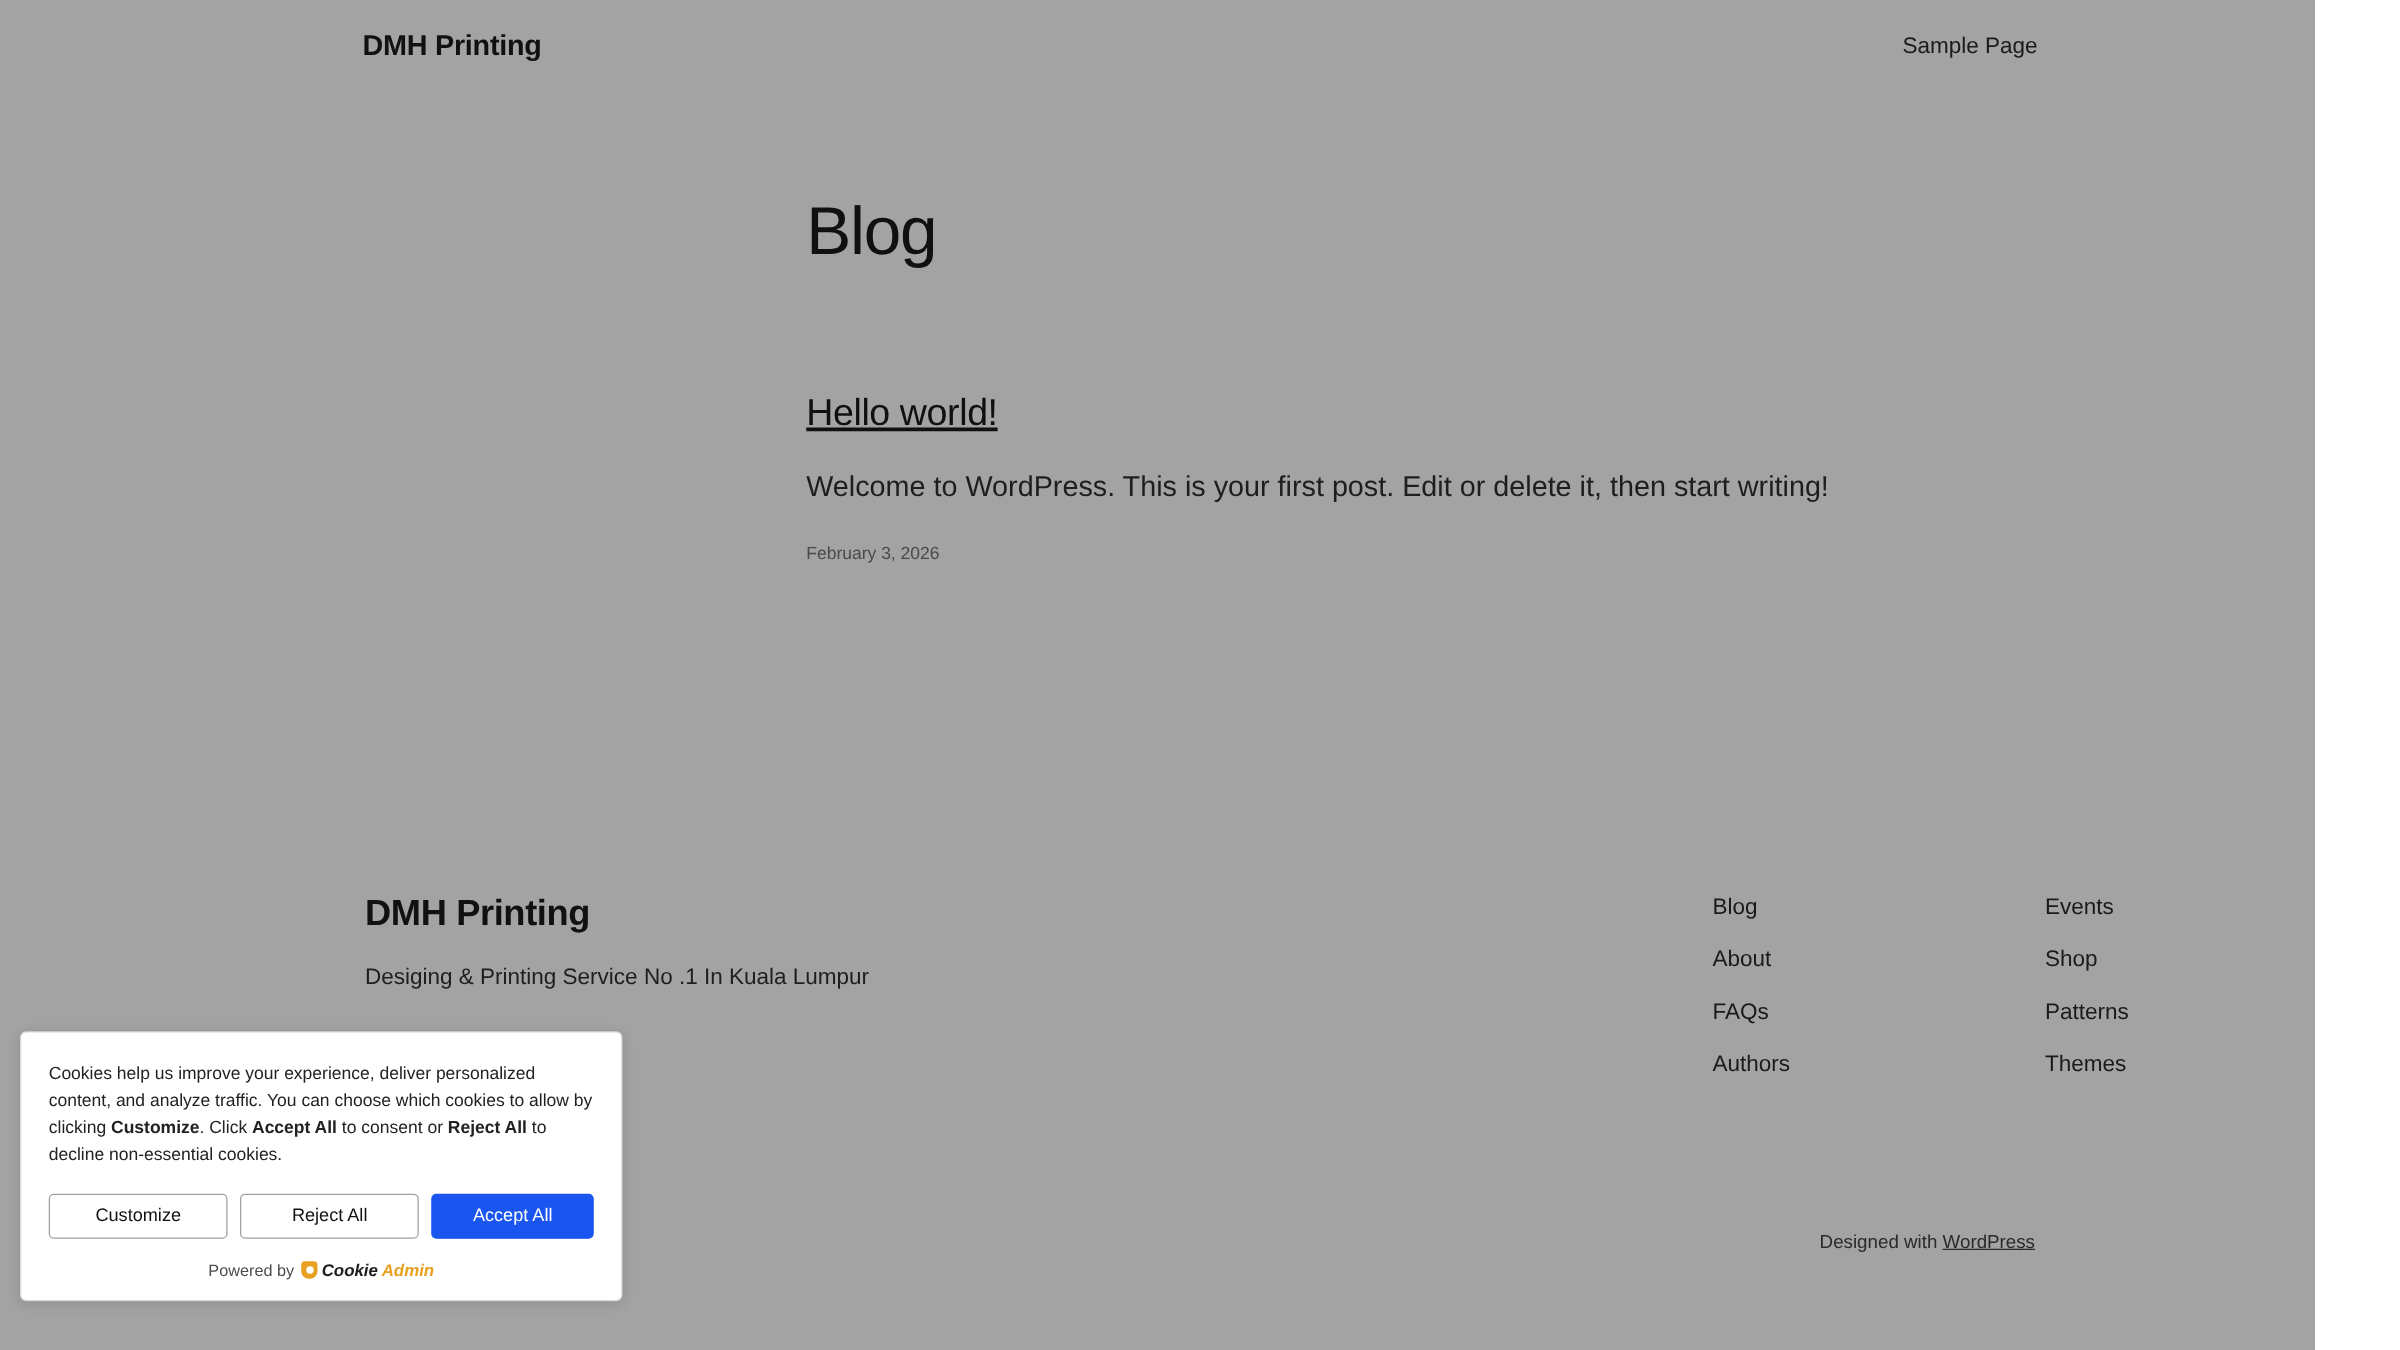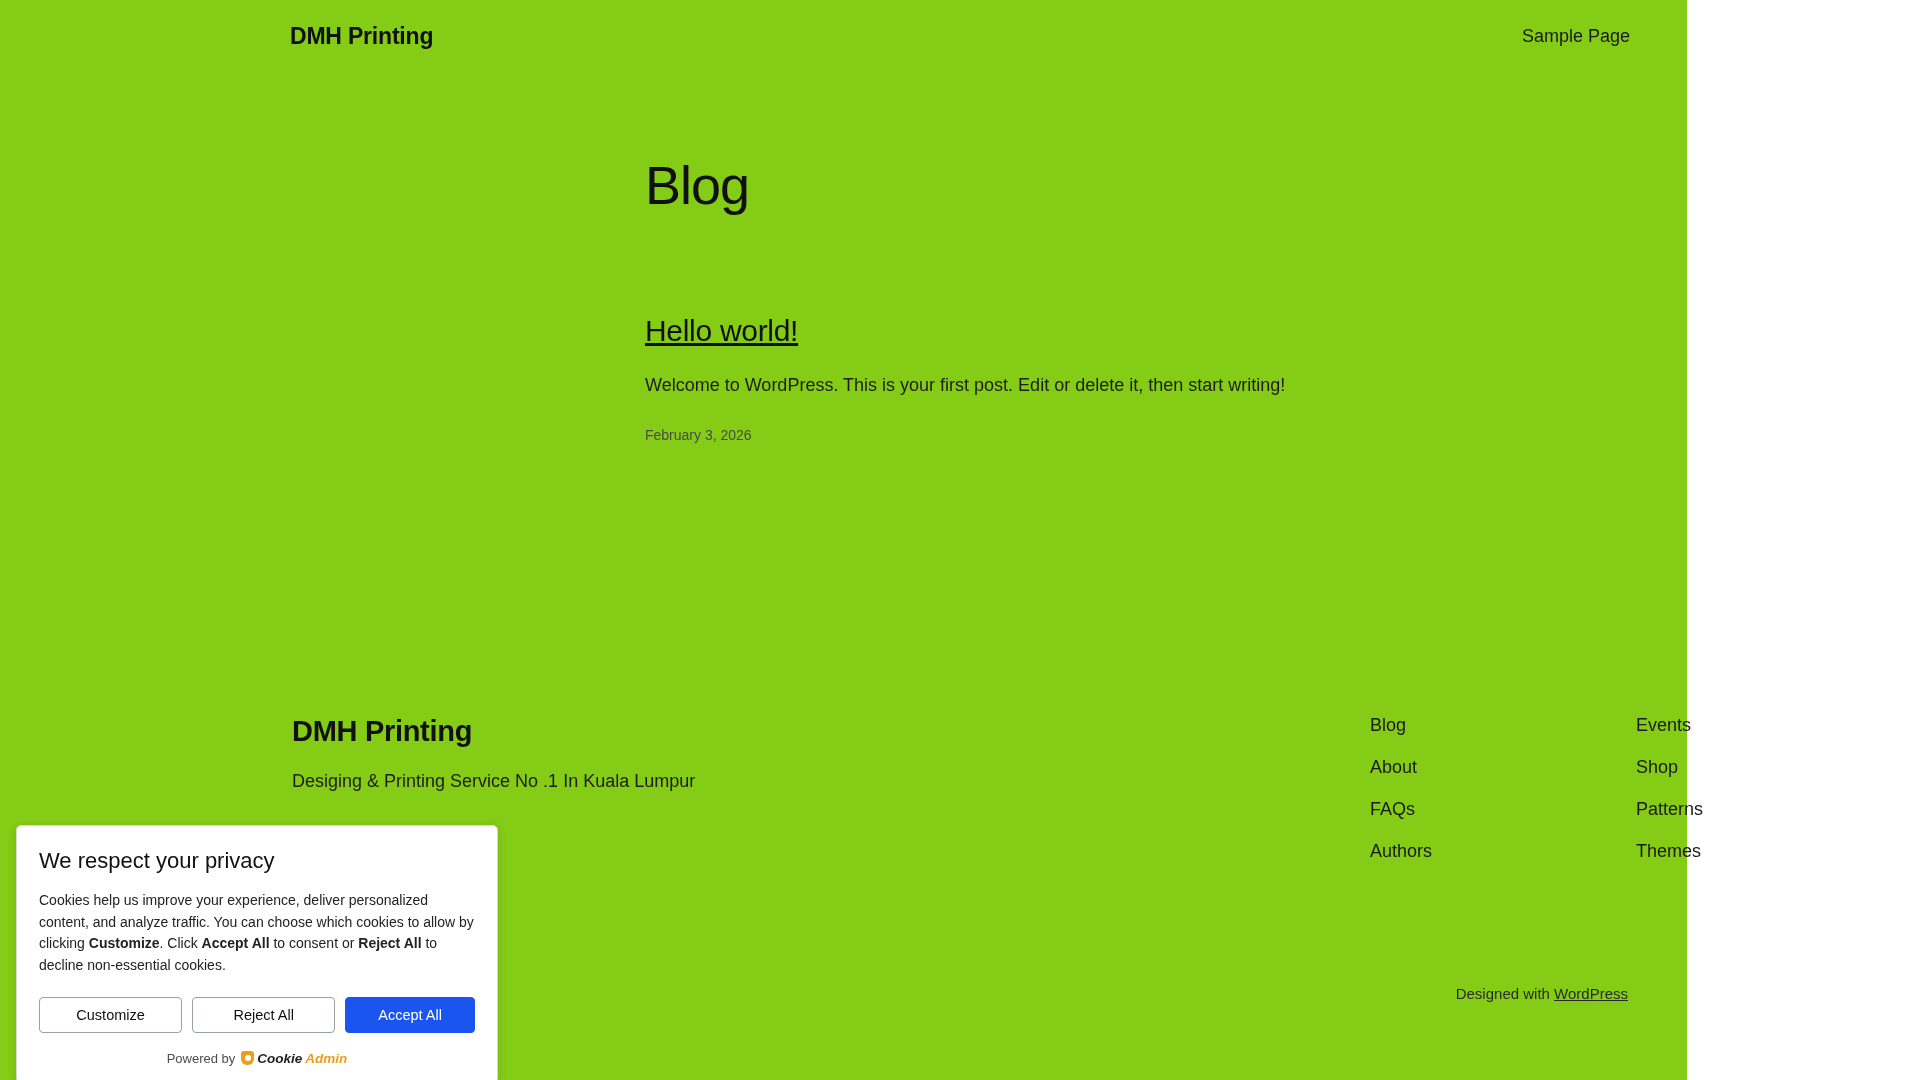--- a/index.html
+++ b/index.html
@@ -8,23 +8,23 @@
     padding: 0;
     width: 1920px;
     height: 1080px;
     background: #ffffff;
     font-family: "Liberation Sans", sans-serif;
     color: #1a1a1a;
     overflow: hidden;
   }
   .page {
     position: relative;
-    width: 1687px;
+    width: 1852px;
     height: 1080px;
-    background: #84cc16;
+    background: #a3a3a3;
   }
 
   
   .site-header {
     position: absolute;
     top: 0;
     left: 0;
     width: 1920px;
     height: 72px;
     display: flex;
@@ -72,21 +72,21 @@
   .post-title {
     font-size: 30px;
     font-weight: 400;
     letter-spacing: -0.3px;
     color: #101010;
     margin: 0;
     text-decoration: underline;
   }
   .post-excerpt {
     margin-top: 24px;
-    font-size: 18px;
+    font-size: 23px;
     line-height: 1.5;
     color: #1e1e1e;
   }
   .post-date {
     margin-top: 28px;
     font-size: 14px;
     color: #4a4a4a;
   }
 
   
@@ -278,21 +278,20 @@
         <a class="footer-link">Themes</a>
       </div>
     </div>
 
     <div class="designed-with">
       <span>Designed with </span><a>WordPress</a>
     </div>
   </footer>
 
   <section class="cookie-banner">
-    <h2 class="cookie-heading">We respect your privacy</h2>
     <p class="cookie-text"><span>Cookies help us improve your experience, deliver personalized content, and analyze traffic. You can choose which cookies to allow by clicking </span><b>Customize</b><span>. Click </span><b>Accept All</b><span> to consent or </span><b>Reject All</b><span> to decline non-essential cookies.</span></p>
 
     <div class="cookie-buttons">
       <button class="btn btn-outline">Customize</button>
       <button class="btn btn-outline">Reject All</button>
       <button class="btn btn-primary">Accept All</button>
     </div>
 
     <div class="cookie-footer">
       <span>Powered by</span>

